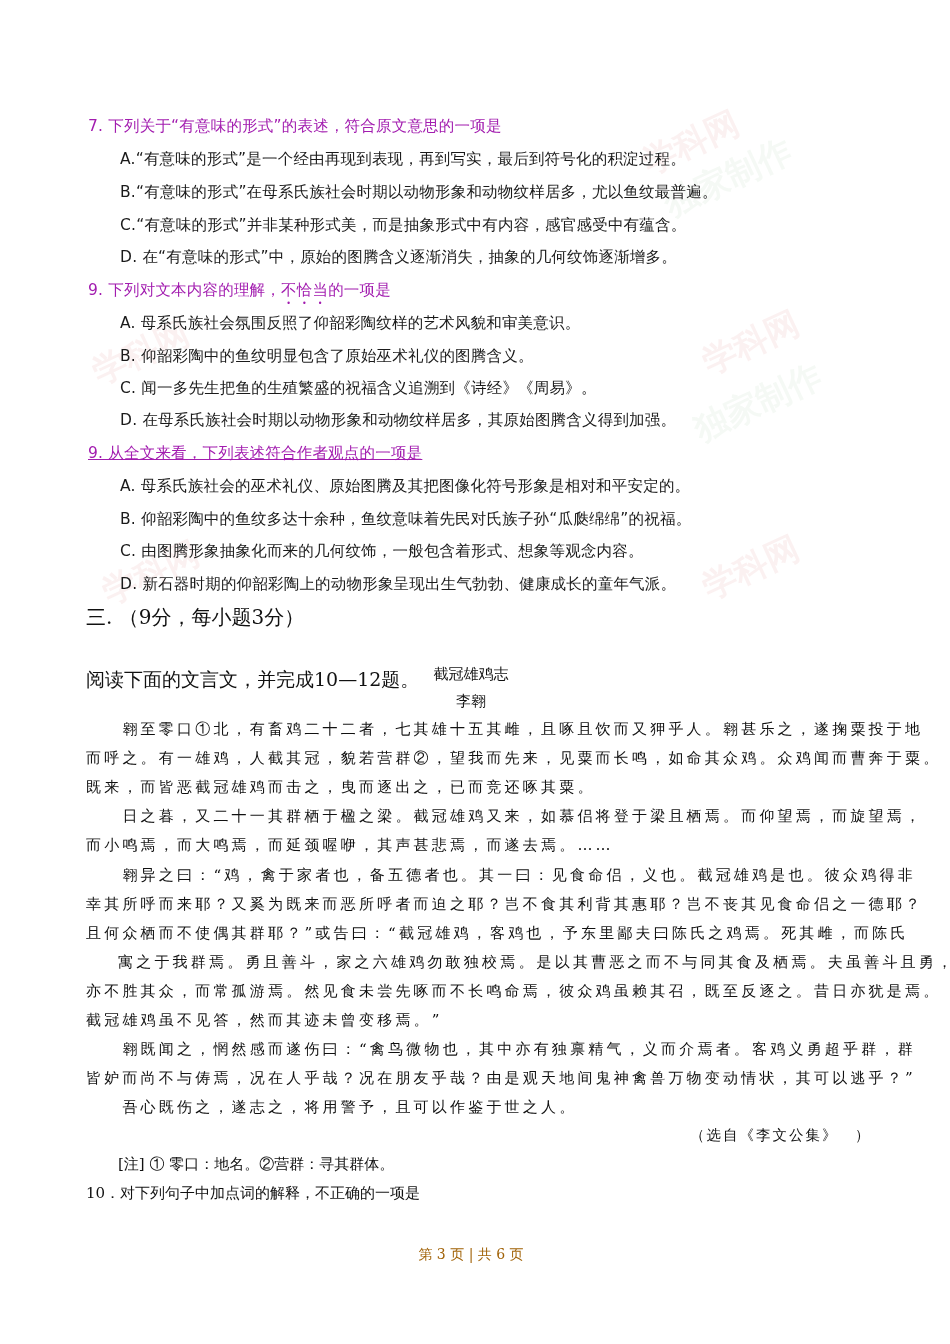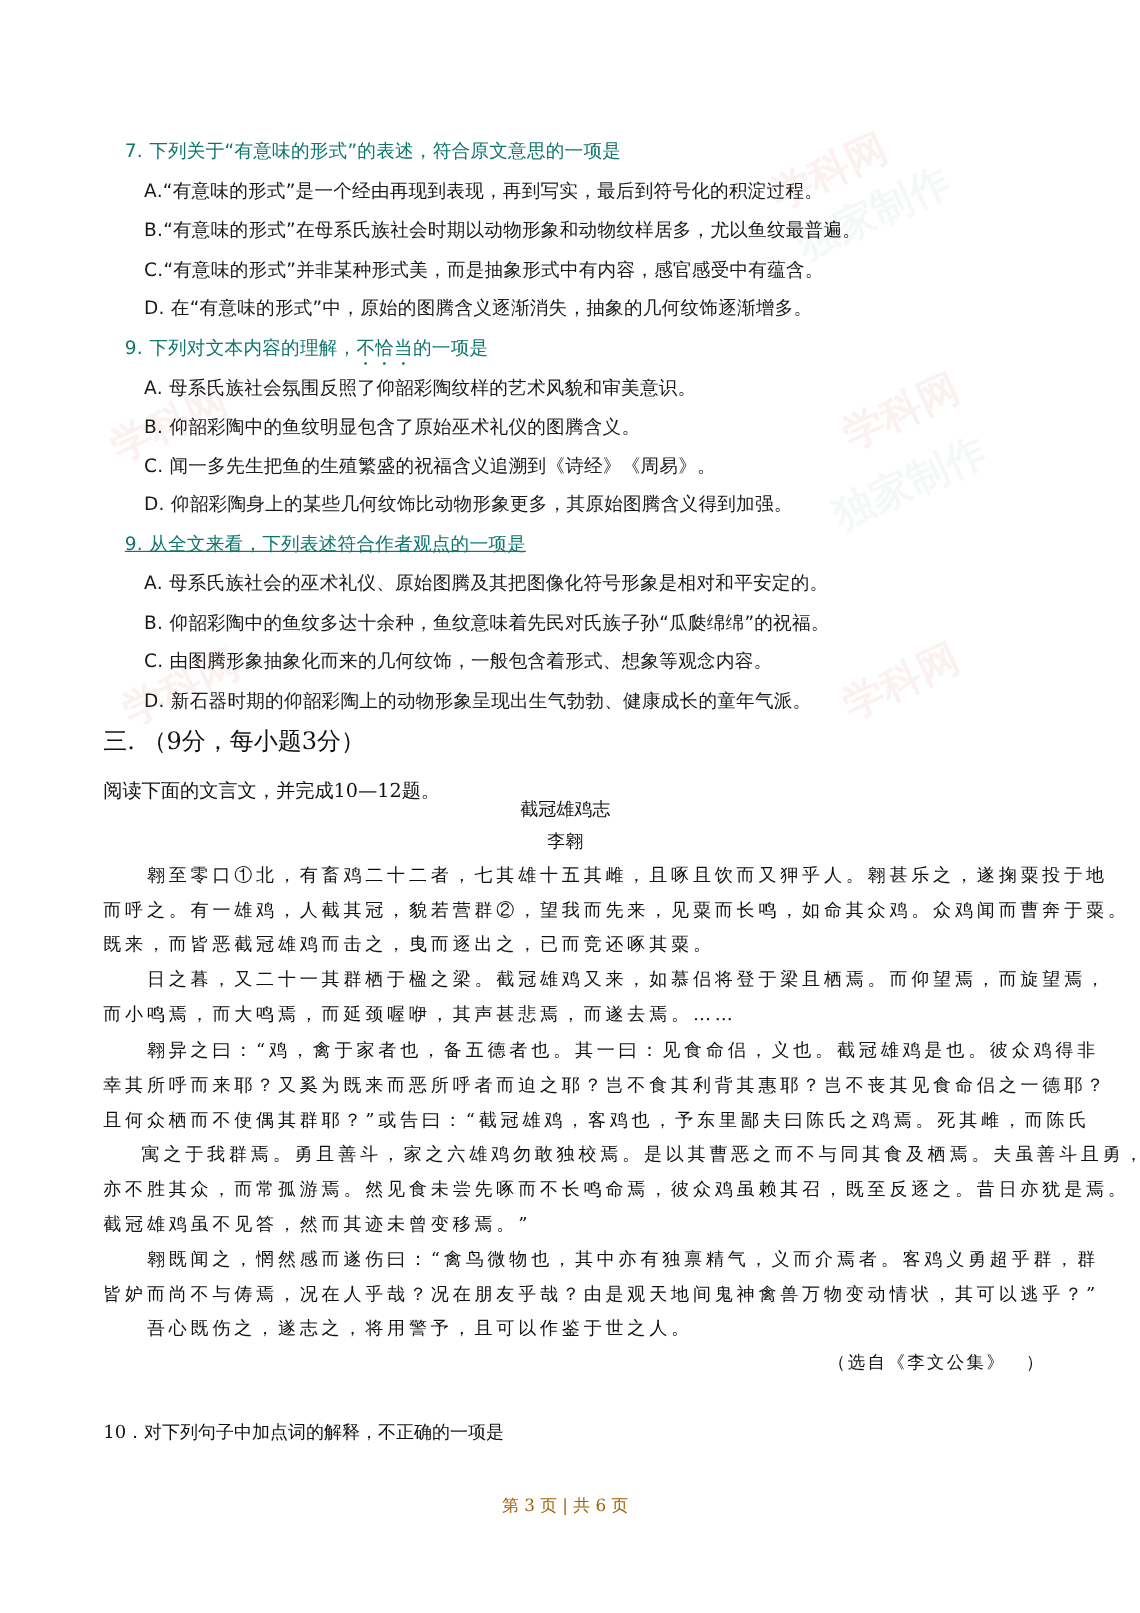--- a/index.html
+++ b/index.html
@@ -1,21 +1,21 @@
 <!DOCTYPE html>
 <html><head>
 <meta charset="utf-8">
 <style>
   html, body { margin:0; padding:0; background:#ffffff; }
   body { width:950px; height:1344px; position:relative; overflow:hidden; color:#111; }
   .page { position:absolute; left:0; top:0; width:950px; height:1344px; }
   .sans { font-family:"DejaVu Sans","Liberation Sans",sans-serif; }
   .serif { font-family:"DejaVu Serif","Liberation Serif",serif; }
   .line { position:absolute; white-space:nowrap; }
-  .q { left:104px; font-size:15.5px; letter-spacing:0.2px; color:#0f766e; }
+  .q { left:88px; font-size:15.5px; letter-spacing:0.2px; color:#a21caf; }
   .opt { left:120px; font-size:15.5px; letter-spacing:0.2px; color:#1a1a1a; }
   .body-text { font-size:15px; color:#111; letter-spacing:3.2px; }
   .wm { position:absolute; font-family:"DejaVu Sans",sans-serif; color:rgba(200,60,60,0.07); font-size:34px; font-weight:bold; transform:rotate(-25deg); white-space:nowrap; pointer-events:none; }
   .wm.g { color:rgba(90,150,90,0.06); }
   .dot { text-emphasis: filled dot; -webkit-text-emphasis: filled dot; text-emphasis-position: under right; -webkit-text-emphasis-position: under; }
   .center { left:0; width:942px; text-align:center; }
   .footer { font-size:14px; color:#a16207; }
 </style>
 </head>
 <body>
@@ -35,45 +35,46 @@
   <div class="line opt sans" style="top:182px;">B.“有意味的形式”在母系氏族社会时期以动物形象和动物纹样居多，尤以鱼纹最普遍。</div>
   <div class="line opt sans" style="top:215px;">C.“有意味的形式”并非某种形式美，而是抽象形式中有内容，感官感受中有蕴含。</div>
   <div class="line opt sans" style="top:247px;">D. 在“有意味的形式”中，原始的图腾含义逐渐消失，抽象的几何纹饰逐渐增多。</div>
 
   <div class="line q sans" style="top:280px;">
     <span>9. 下列对文本内容的理解，</span><span class="dot">不恰当</span><span>的一项是</span>
   </div>
   <div class="line opt sans" style="top:313px;">A. 母系氏族社会氛围反照了仰韶彩陶纹样的艺术风貌和审美意识。</div>
   <div class="line opt sans" style="top:346px;">B. 仰韶彩陶中的鱼纹明显包含了原始巫术礼仪的图腾含义。</div>
   <div class="line opt sans" style="top:378px;">C. 闻一多先生把鱼的生殖繁盛的祝福含义追溯到《诗经》《周易》。</div>
-  <div class="line opt sans" style="top:410px;">D. 仰韶彩陶身上的某些几何纹饰比动物形象更多，其原始图腾含义得到加强。</div>
+  <div class="line opt sans" style="top:410px;">D. 在母系氏族社会时期以动物形象和动物纹样居多，其原始图腾含义得到加强。</div>
 
   <div class="line q sans" style="top:443px;text-decoration:underline;">9. 从全文来看，下列表述符合作者观点的一项是</div>
   <div class="line opt sans" style="top:476px;">A. 母系氏族社会的巫术礼仪、原始图腾及其把图像化符号形象是相对和平安定的。</div>
   <div class="line opt sans" style="top:509px;">B. 仰韶彩陶中的鱼纹多达十余种，鱼纹意味着先民对氏族子孙“瓜瓞绵绵”的祝福。</div>
   <div class="line opt sans" style="top:541px;">C. 由图腾形象抽象化而来的几何纹饰，一般包含着形式、想象等观念内容。</div>
   <div class="line opt sans" style="top:574px;">D. 新石器时期的仰韶彩陶上的动物形象呈现出生气勃勃、健康成长的童年气派。</div>
 
   <div class="line serif" style="left:86px;top:604px;font-size:20px;">三. （9分，每小题3分）</div>
-  <div class="line serif" style="left:86px;top:649px;font-size:16px;">阅读下面的文言文，并完成10—12题。</div>
+  <div class="line serif" style="left:86px;top:667px;font-size:19px;">阅读下面的文言文，并完成10—12题。</div>
   <div class="line serif center" style="top:665px;font-size:15px;">截冠雄鸡志</div>
   <div class="line serif center" style="top:692px;font-size:15px;">李翱</div>
 
   <div class="line serif body-text" style="left:86px;top:720px;">　　翱至零口①北，有畜鸡二十二者，七其雄十五其雌，且啄且饮而又狎乎人。翱甚乐之，遂掬粟投于地</div>
   <div class="line serif body-text" style="left:86px;top:749px;">而呼之。有一雄鸡，人截其冠，貌若营群②，望我而先来，见粟而长鸣，如命其众鸡。众鸡闻而曹奔于粟。</div>
   <div class="line serif body-text" style="left:86px;top:778px;">既来，而皆恶截冠雄鸡而击之，曳而逐出之，已而竞还啄其粟。</div>
   <div class="line serif body-text" style="left:86px;top:807px;">　　日之暮，又二十一其群栖于楹之梁。截冠雄鸡又来，如慕侣将登于梁且栖焉。而仰望焉，而旋望焉，</div>
   <div class="line serif body-text" style="left:86px;top:836px;">而小鸣焉，而大鸣焉，而延颈喔咿，其声甚悲焉，而遂去焉。……</div>
   <div class="line serif body-text" style="left:86px;top:866px;">　　翱异之曰：“鸡，禽于家者也，备五德者也。其一曰：见食命侣，义也。截冠雄鸡是也。彼众鸡得非</div>
   <div class="line serif body-text" style="left:86px;top:895px;">幸其所呼而来耶？又奚为既来而恶所呼者而迫之耶？岂不食其利背其惠耶？岂不丧其见食命侣之一德耶？</div>
   <div class="line serif body-text" style="left:86px;top:924px;">且何众栖而不使偶其群耶？”或告曰：“截冠雄鸡，客鸡也，予东里鄙夫曰陈氏之鸡焉。死其雌，而陈氏</div>
   <div class="line serif body-text" style="left:86px;top:953px;margin-left:32px;">寓之于我群焉。勇且善斗，家之六雄鸡勿敢独校焉。是以其曹恶之而不与同其食及栖焉。夫虽善斗且勇，</div>
   <div class="line serif body-text" style="left:86px;top:982px;">亦不胜其众，而常孤游焉。然见食未尝先啄而不长鸣命焉，彼众鸡虽赖其召，既至反逐之。昔日亦犹是焉。</div>
   <div class="line serif body-text" style="left:86px;top:1011px;">截冠雄鸡虽不见答，然而其迹未曾变移焉。”</div>
   <div class="line serif body-text" style="left:86px;top:1040px;">　　翱既闻之，惘然感而遂伤曰：“禽鸟微物也，其中亦有独禀精气，义而介焉者。客鸡义勇超乎群，群</div>
   <div class="line serif body-text" style="left:86px;top:1069px;">皆妒而尚不与俦焉，况在人乎哉？况在朋友乎哉？由是观天地间鬼神禽兽万物变动情状，其可以逃乎？”</div>
   <div class="line serif body-text" style="left:86px;top:1098px;">　　吾心既伤之，遂志之，将用警予，且可以作鉴于世之人。</div>
 
   <div class="line serif" style="left:690px;top:1126px;font-size:14.5px;letter-spacing:2px;">（选自《李文公集》　）</div>
+  <div class="line serif" style="left:118px;top:1155px;font-size:15px;">[注] ① 零口：地名。②营群：寻其群体。</div>
   <div class="line serif" style="left:86px;top:1184px;font-size:15px;">10．对下列句子中加点词的解释，不正确的一项是</div>
 
   <div class="line serif center footer" style="top:1246px;">第 3 页 | 共 6 页</div>
 </div>
 
 </body></html>

